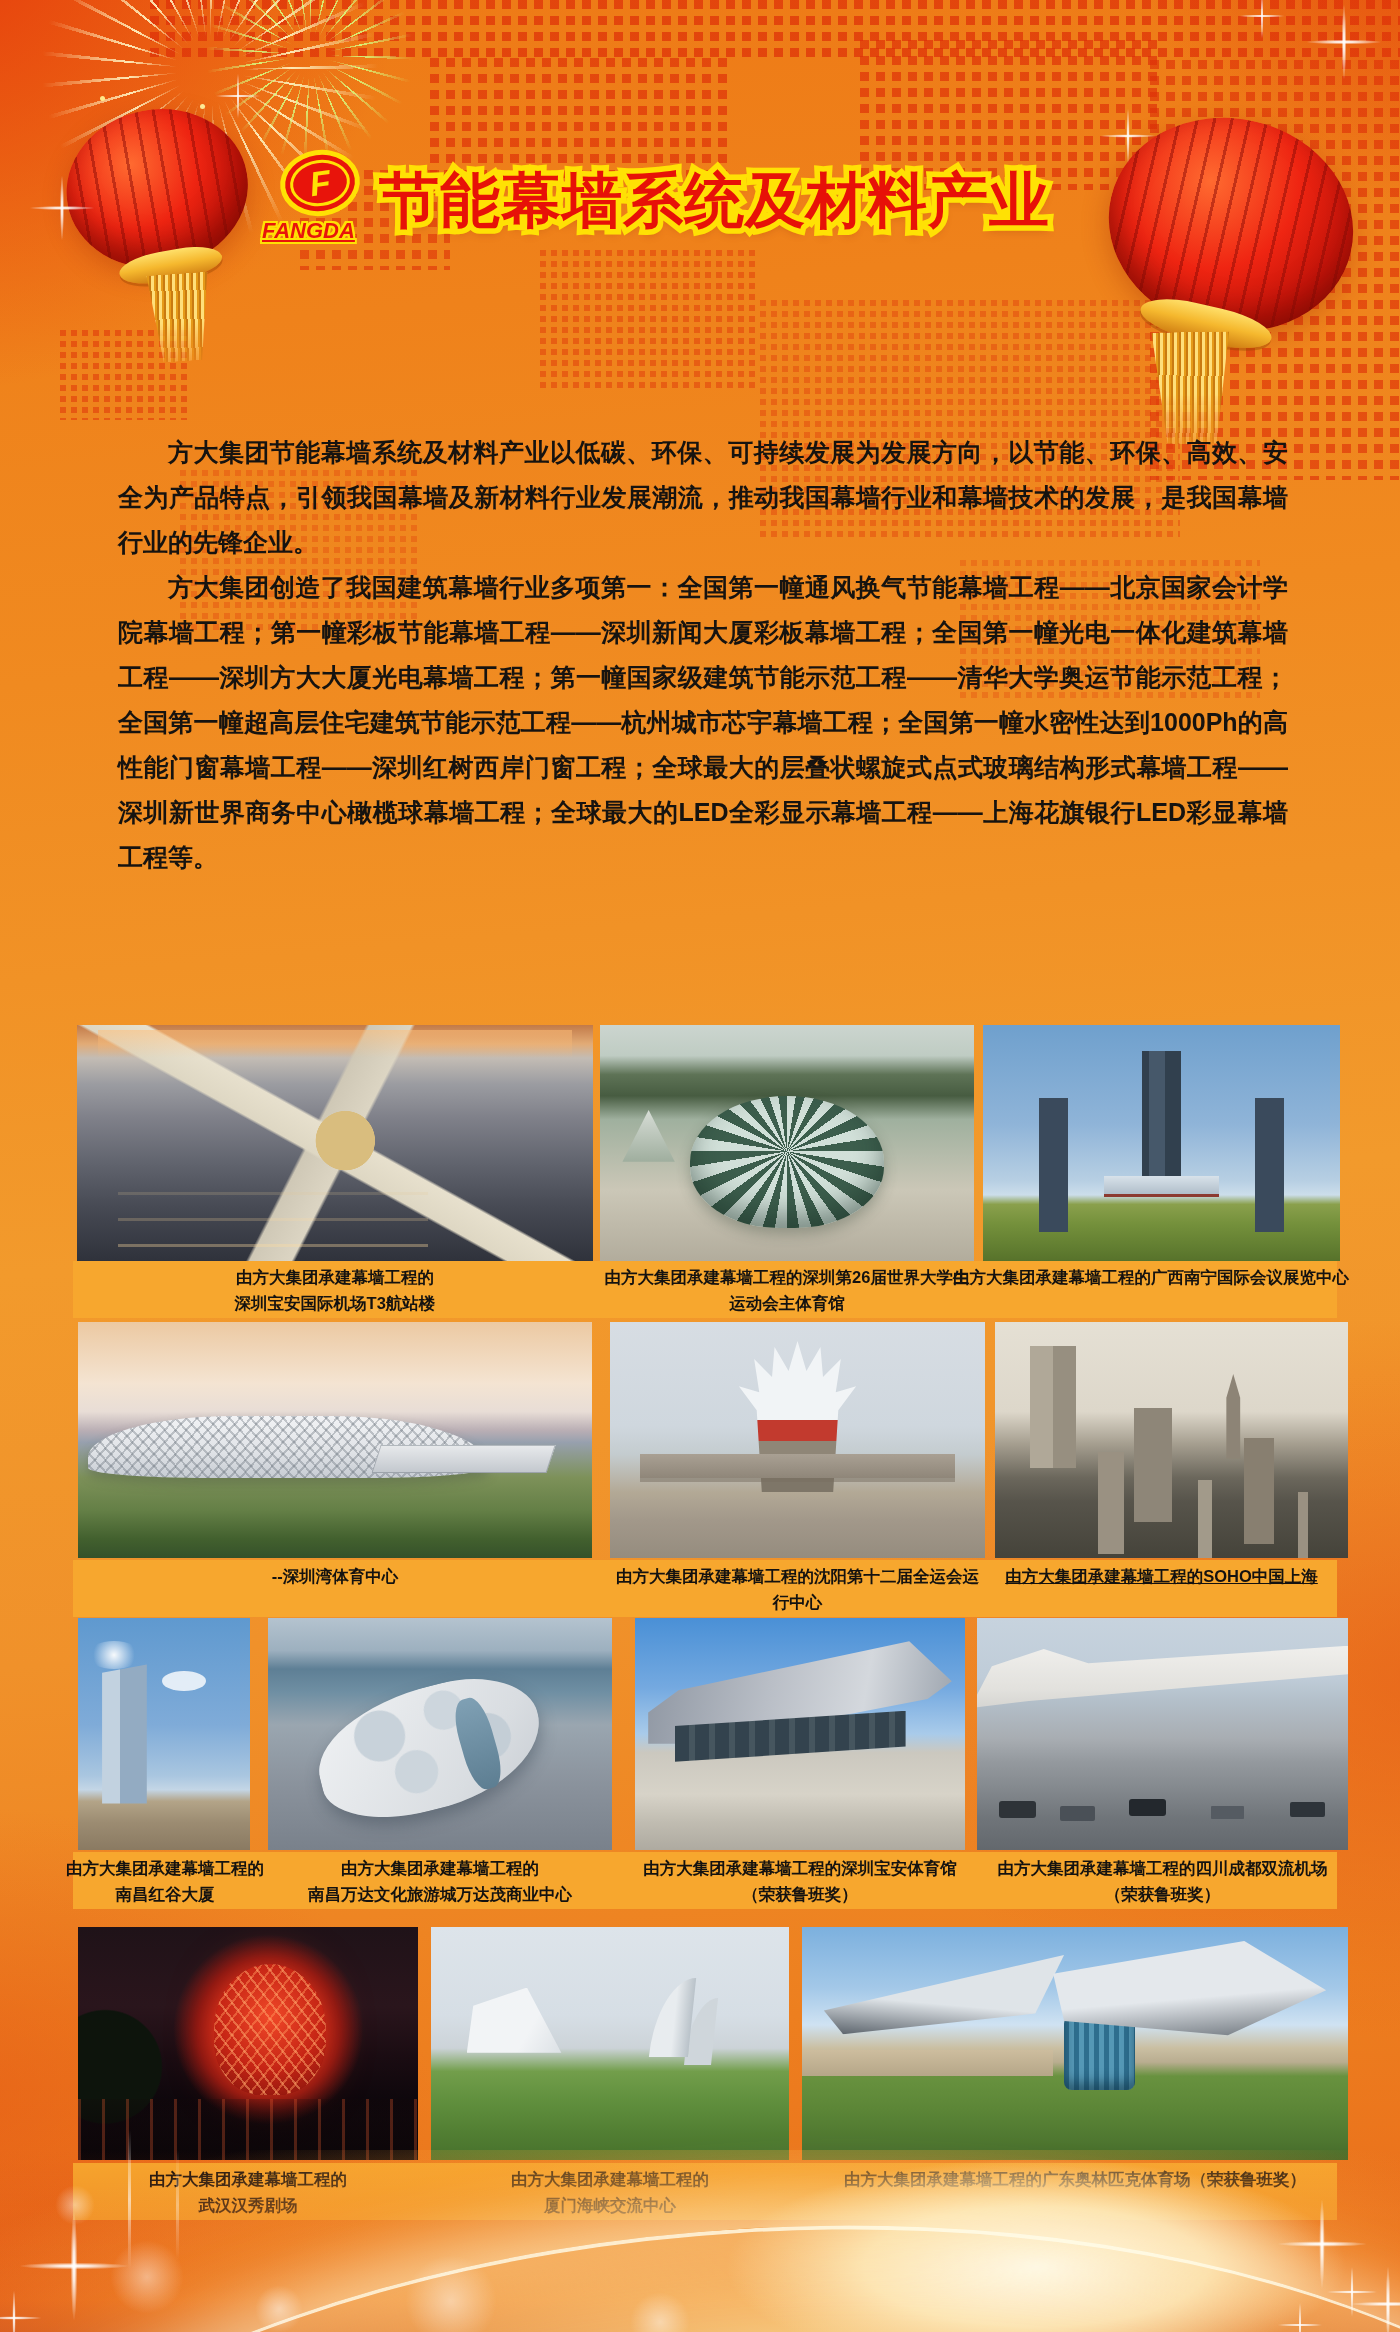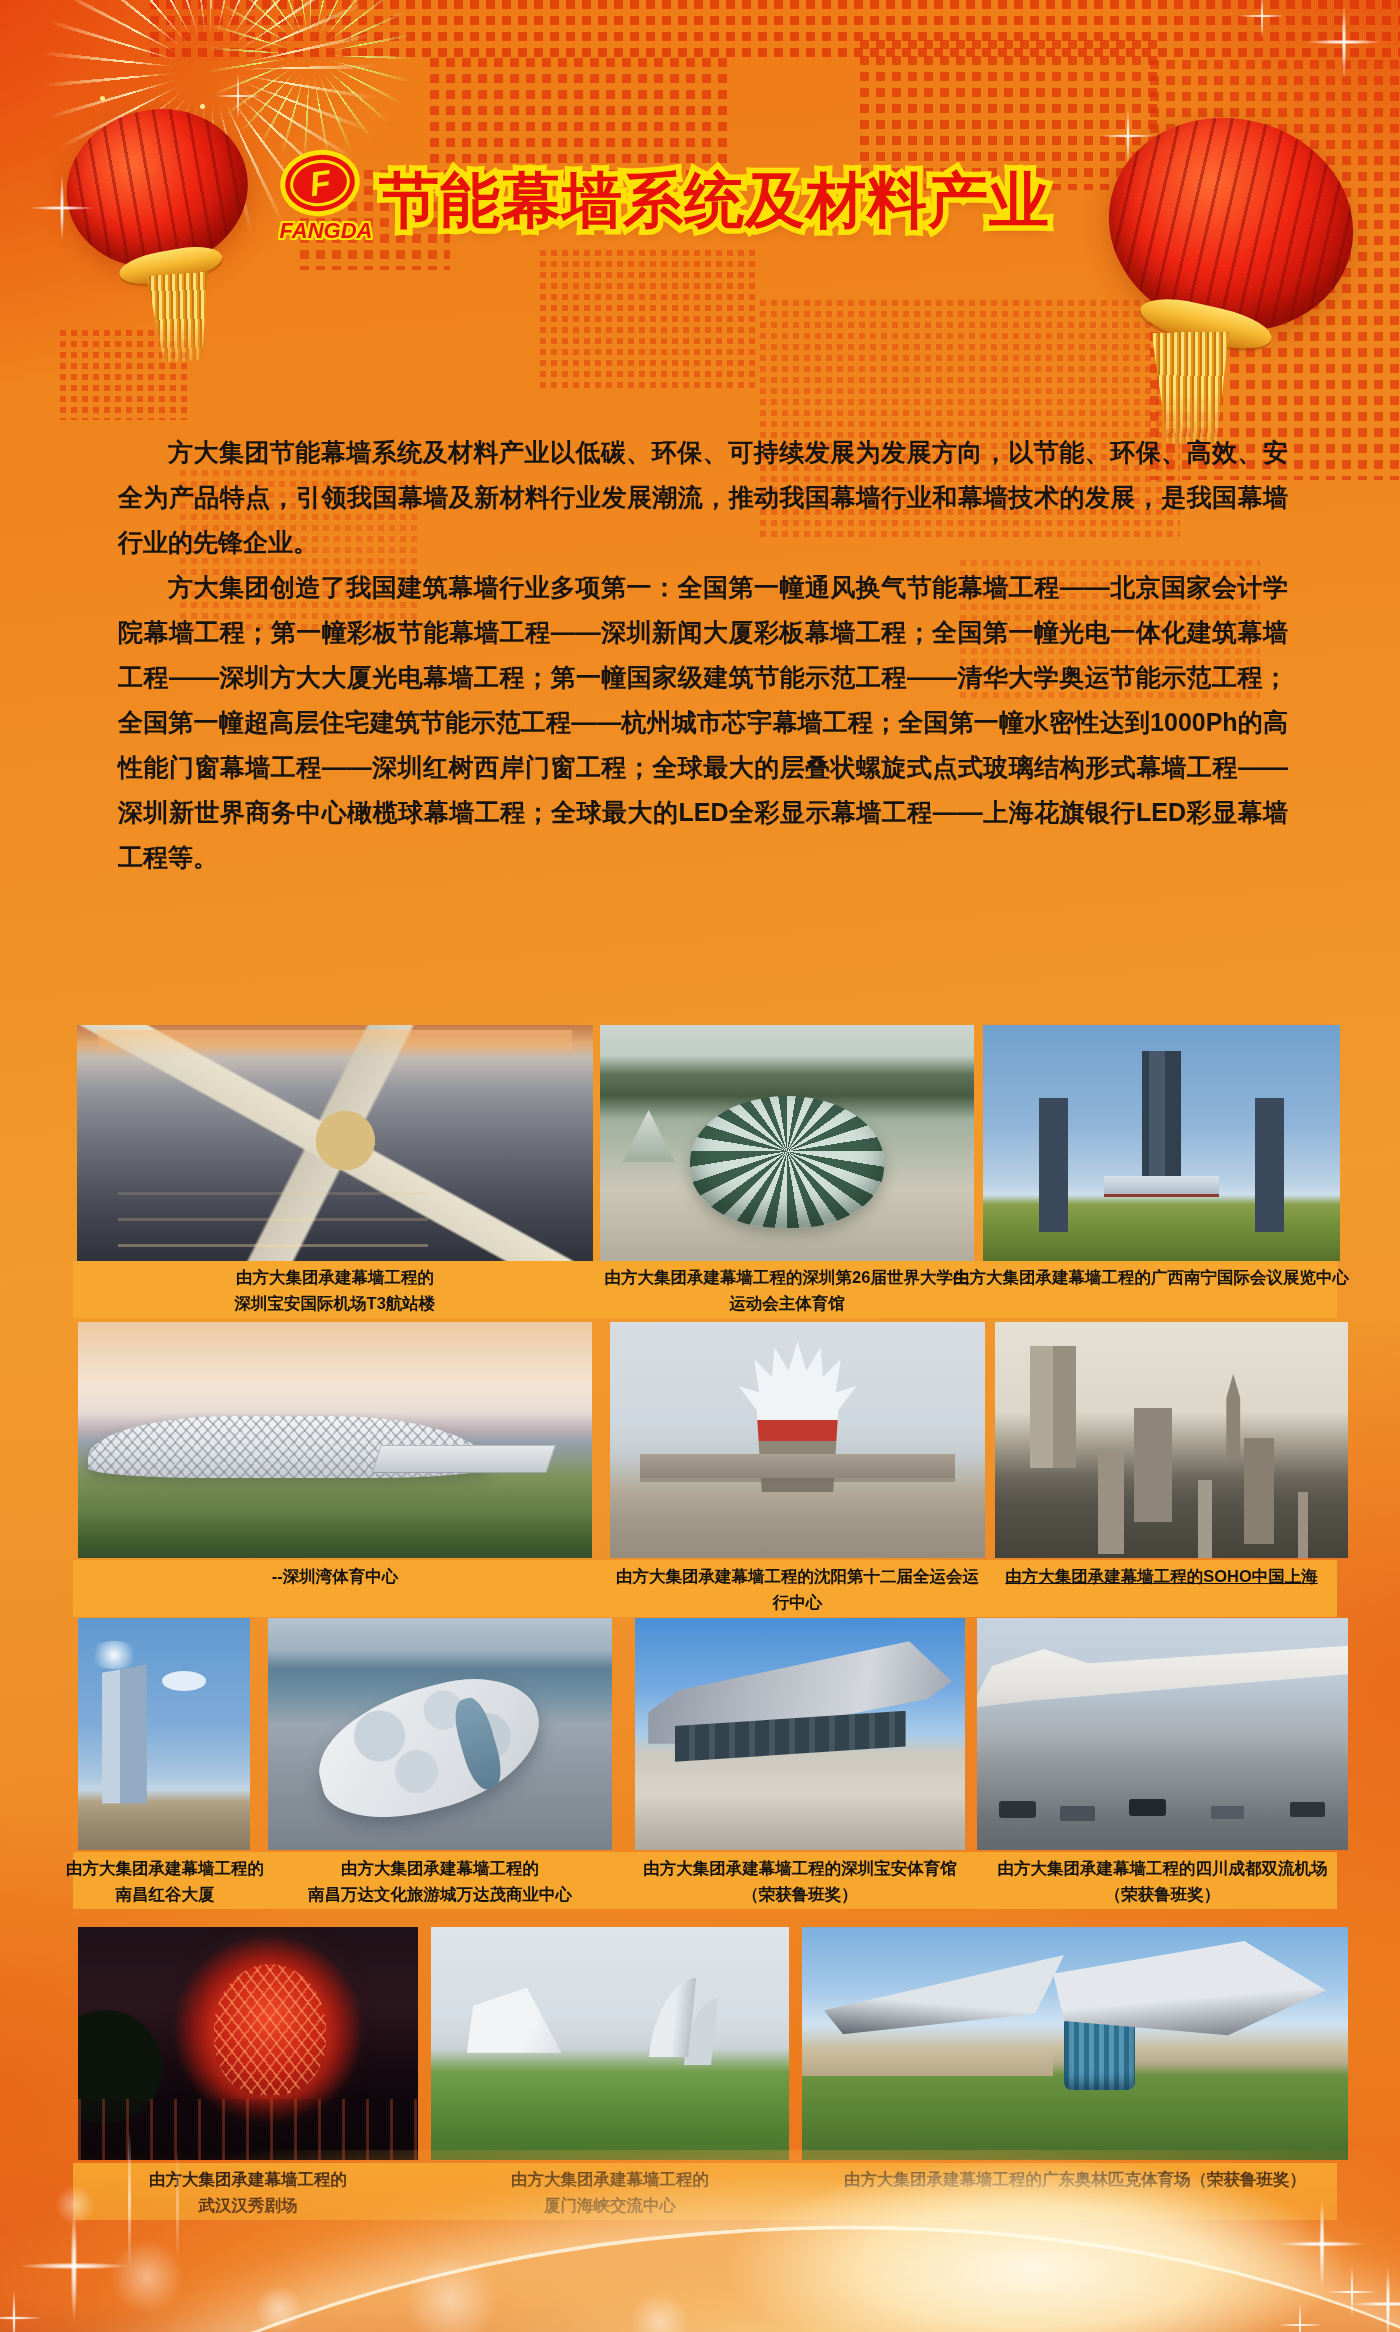--- a/index.html
+++ b/index.html
@@ -60,23 +60,23 @@
     background:radial-gradient(closest-side,#fff 0%,rgba(255,255,255,.85) 30%,rgba(255,255,255,0) 100%); }
   .sparkle::before{ width:6px; height:96px; left:-3px; top:-48px; }
   .sparkle::after{ width:96px; height:6px; left:-48px; top:-3px; }
   
   .logo{ position:absolute; left:268px; top:150px; width:116px; height:98px; }
   .logo-oval{ position:absolute; left:12px; top:0; width:80px; height:66px; border-radius:50%;
     background:#e8140b; border:5px solid #ffe104; transform:rotate(-8deg);
     display:flex; align-items:center; justify-content:center; }
   .logo-oval::before{ content:""; position:absolute; inset:5px; border-radius:50%; border:3px solid #ffe104; }
   .logo-letter{ color:#ffe104; font-weight:bold; font-style:italic; font-size:34px; line-height:1; }
-  .logo-text{ position:absolute; left:-6px; top:68px; width:128px; text-align:center; font-style:italic;
+  .logo-text{ position:absolute; left:-6px; top:68px; width:128px; font-style:italic;
     font-weight:bold; font-size:22px; color:#e8140b;
-    text-shadow:-2px 0 #ffe104,2px 0 #ffe104,0 -2px #ffe104,0 2px #ffe104,-2px -2px #ffe104,2px 2px #ffe104,-2px 2px #ffe104,2px -2px #ffe104; }
+    text-shadow:-2px 0 #ffe104,2px 0 #ffe104,0 -2px #ffe104,0 2px #ffe104,-2px -2px #ffe104,2px 2px #ffe104,-2px 2px #ffe104,2px -2px #ffe104;text-decoration:underline; }
   .title-wrap{ position:absolute; left:372px; top:146px; width:790px; height:116px; }
   .title-layer{ position:absolute; left:7px; top:0; white-space:nowrap; font-size:60px; font-weight:700;
     letter-spacing:1px; line-height:110px; }
   .title-stroke{ -webkit-text-stroke:11px #ffe104; color:#ffe104; text-shadow:0 5px 8px rgba(140,40,0,.35); }
   .title-fill{ color:#e71108; }
   
   .intro{ position:absolute; left:118px; top:430px; width:1170px; color:#161310; font-size:25px;
     font-weight:bold; line-height:45px; text-align:justify; }
   .intro p{ text-indent:2em; }
   

